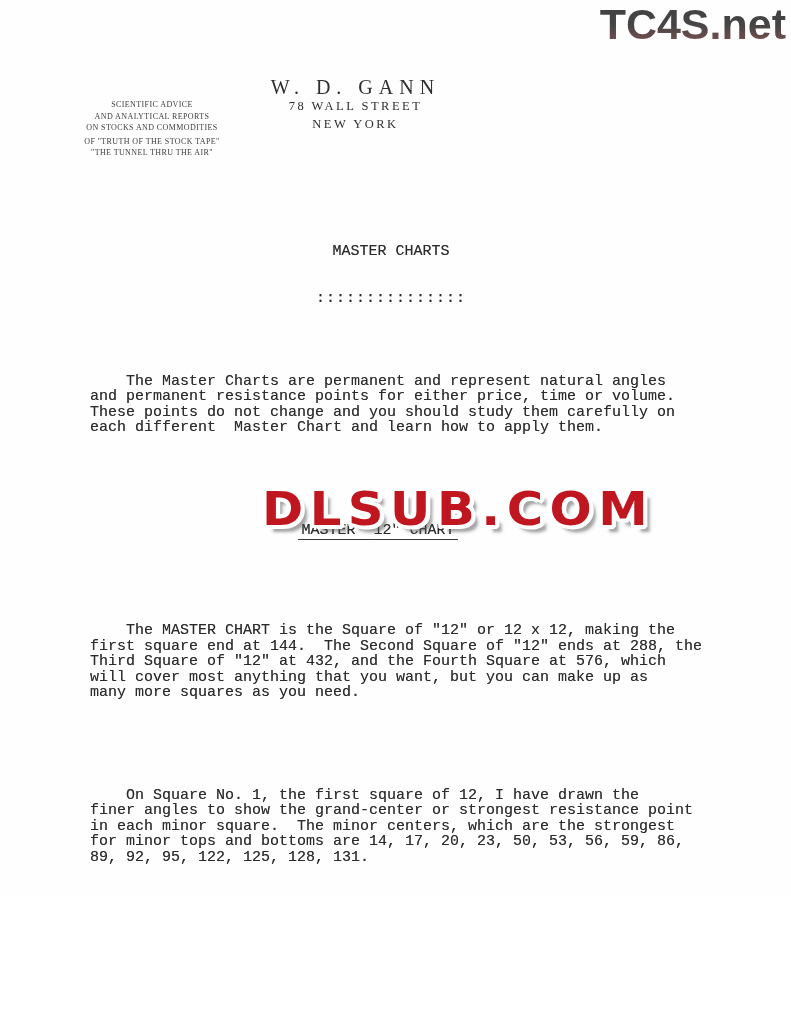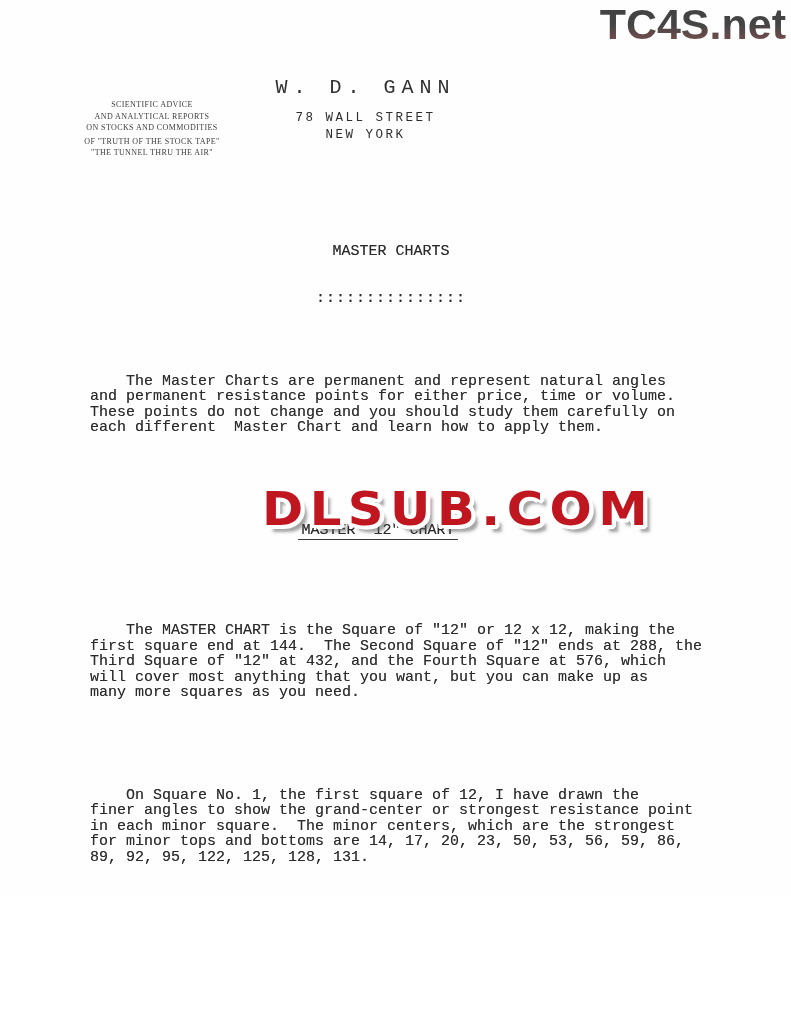--- a/index.html
+++ b/index.html
@@ -39,25 +39,25 @@
     z-index:5;
   }
   
   .lh-left{
     position:absolute;top:99px;left:58px;width:188px;text-align:center;
     font-family:"Liberation Serif",serif;font-size:8px;line-height:11.5px;
     color:#3d3d3d;letter-spacing:0.4px;
   }
   .lh-left .gap{margin-top:2px;}
   .lh-center{
-    position:absolute;top:76px;left:238px;width:255px;text-align:center;
-    font-family:Liberation Mono, monospace;color:#2f2f2f;
+    position:absolute;top:76px;left:228px;width:255px;text-align:center;
+    font-family:Liberation Serif, serif;color:#2f2f2f;
   }
   .lh-name{font-size:20px;letter-spacing:6px;}
-  .lh-street{font-size:12.5px;letter-spacing:2.5px;margin-top:12px;}
+  .lh-street{font-size:12.5px;letter-spacing:2.5px;margin-top:0;}
   .lh-city{font-size:12.5px;letter-spacing:2.5px;margin-top:3px;}
   .lh-right{
     position:absolute;top:92px;left:560px;width:170px;text-align:center;
     font-family:"Liberation Serif",serif;font-size:8px;line-height:11.3px;
     color:#3d3d3d;letter-spacing:0.4px;
   }
   .lh-right .gap{margin-top:2px;}
   
   .doc{
     position:absolute;top:213px;left:90px;width:632px;

